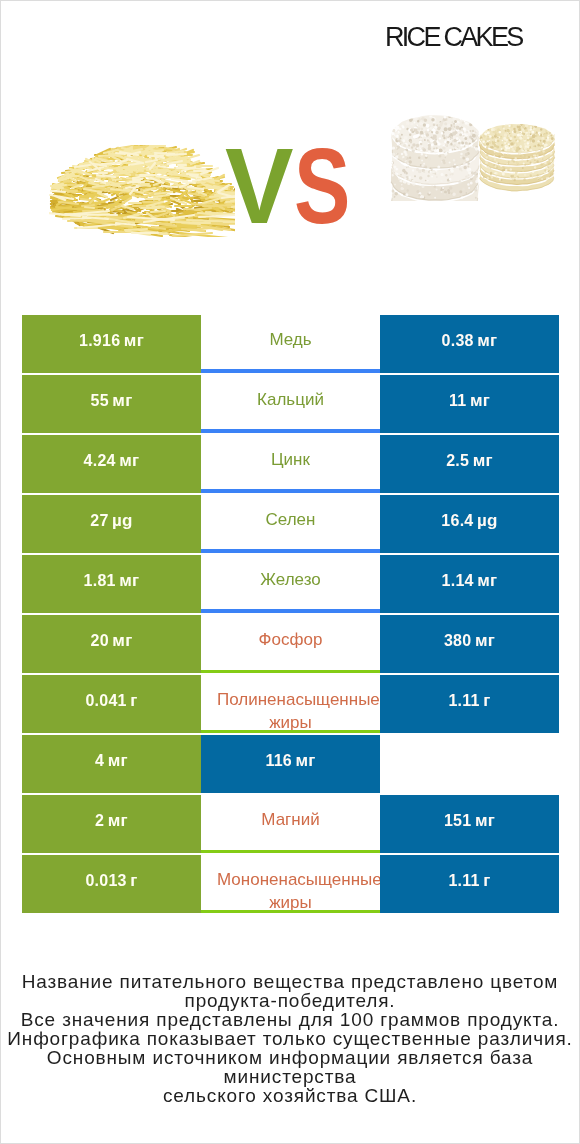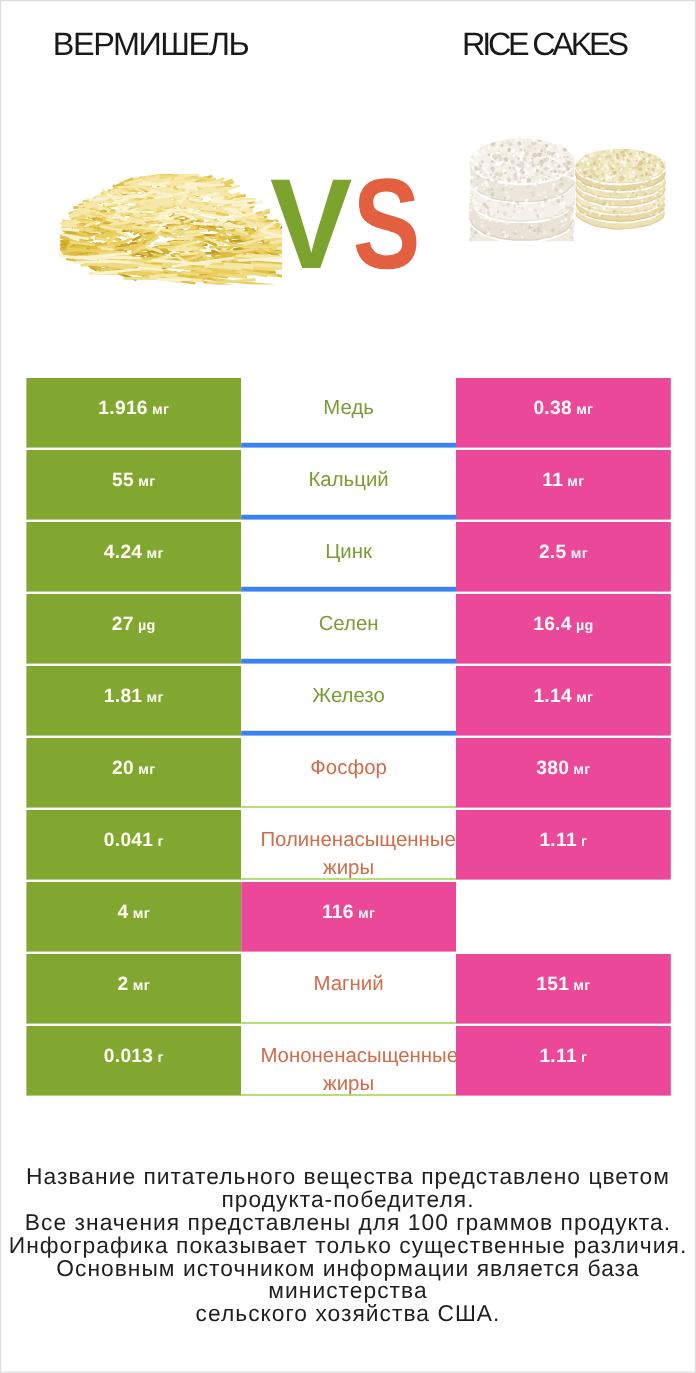--- a/index.html
+++ b/index.html
@@ -38,47 +38,46 @@
   
   .table{position:absolute;left:21px;top:314px;width:537px;}
   .row{display:flex;height:58px;margin-bottom:2px;}
   .row:last-child{margin-bottom:0;}
   .cell{
     width:179px;height:58px;box-sizing:border-box;
     display:flex;align-items:center;justify-content:center;
     font-size:16px;font-weight:700;text-align:center;
     letter-spacing:.25px;
   }
-  .cell .unit{font-size:12px;margin-left:3.5px;}
+  .cell .unit{font-size:17px;margin-left:3.5px;}
   .cell.left,.cell.right{padding-bottom:6px;}
   .cell.left{background:#82a731;color:#fffef2;}
-  .cell.right{background:#ec4899;color:#fffaf5;}
+  .cell.right{background:#0369a1;color:#fffaf5;}
   .cell.mid{
     background:#fff;padding:0 16px;line-height:23px;overflow:hidden;
     font-weight:400;font-size:17px;letter-spacing:0;
     display:block;text-align:center;
   }
   .cell.mid > span{display:block;padding-top:13px;}
   .cell.mid.green{color:#7b9c35;border-bottom:4px solid #3b82f6;}
-  .cell.mid.orange{color:#d06c49;border-bottom:1px solid #84cc16;}
+  .cell.mid.orange{color:#d06c49;border-bottom:3px solid #84cc16;}
 
   
   .footer{
     position:absolute;left:0;top:971px;width:578px;
     text-align:center;font-size:19px;color:#1f1f1f;line-height:19px;
     letter-spacing:.85px;
   }
 </style>
 </head>
 <body>
 
 <div class="page">
 
   <div class="header">
-    <div class="title title-left">ВЕРМИШЕЛЬ</div>
     <div class="title title-right">RICE CAKES</div>
     <svg class="img-pasta" viewBox="0 0 186 92" width="186" height="92">
         <g fill="none" stroke-width="2.2" stroke-linecap="round">
           <path d="M5 50l18 -4M89 35l12 -0M48 64l14 -6M75 52l7 -4M40 63l15 5M179 54l8 -11M69 44l8 8M80 75l11 10M135 73l6 -3M18 62l10 2M143 56l16 0M127 43l11 1M146 63l16 -2M168 59l13 5M140 76l7 8M149 69l13 2M67 70l10 -6M146 72l19 -3M38 68l12 1M138 70l16 2M68 70l11 1M42 62l14 -2M23 73l9 -0M128 74l13 2M89 82l6 4M182 55l13 2M116 79l13 -7M13 65l13 5M167 66l14 -2M39 81l7 -2M60 80l7 -3M174 61l12 4M30 66l12 -10M174 59l13 -7M6 63l14 7M22 74l9 6M74 68l15 3M46 68l10 -2M150 70l8 1M39 76l10 0M5 66l12 -0M90 45l13 2M44 48l14 -1M130 60l12 8M177 59l8 4M87 85l12 0M104 60l19 -1M60 58l12 -1M11 69l18 5M34 58l14 5M111 81l7 -1M36 65l10 -1M13 71l17 -2M124 66l7 -0M14 52l9 -5M179 60l15 1M103 82l18 5M11 55l10 5M156 66l7 -1M106 72l11 1M115 51l17 0M160 69l13 -7M174 58l16 -3M81 71l7 4M29 39l11 -9M177 61l18 3M49 74l18 1M148 60l13 -1M23 69l15 -8M23 70l14 -2M177 61l6 -2M48 82l16 6M180 59l15 8M117 66l15 -0M128 64l8 3M76 67l17 6M38 62l15 1M171 63l12 -1M149 49l14 -1M132 77l7 3M170 55l6 -5M180 58l10 -1M49 81l11 -1M7 65l14 -3M28 63l10 -0M10 67l8 -4M17 66l19 -0M40 76l13 -1M23 41l7 -2M57 81l8 0M140 71l15 3M146 79l10 -4M14 51l13 -1M56 67l18 -1M71 84l19 -2M142 77l14 1M16 67l13 -9M147 67l15 -2M10 62l8 -2M149 68l18 2M124 43l6 3M96 58l9 -4M2 59l18 -5M26 76l15 5M5 60l12 4M26 63l13 2M62 42l7 1M46 81l10 0M62 55l7 -3M180 58l13 4M151 67l9 -10M167 52l10 4M44 53l7 2M4 42l13 1M19 72l14 3M80 39l7 4M157 73l8 8M73 63l12 4M6 54l13 -2M60 68l5 -5M24 71l13 -1M171 57l6 2M178 58l9 -1M39 77l19 -1M78 81l14 -4M36 48l10 2" stroke="#c09b24"></path>
           <path d="M50 58l8 2M141 53l15 -2M145 50l19 -2M175 59l11 -3M25 36l7 2M88 36l17 -1M146 41l17 -1M110 68l12 -2M99 40l11 3M24 67l14 1M164 54l20 1M156 53l15 3M138 73l14 -0M82 61l17 -4M94 68l14 -0M87 33l13 -3M159 39l13 -3M130 34l9 -0M60 34l11 -0M9 67l19 -2M84 68l11 -5M2 56l19 -3M124 78l8 -3M24 42l7 2M100 42l11 1M145 74l12 -9M3 57l18 1M140 66l9 1M147 29l10 -4M91 57l12 -2M106 37l14 3M147 66l14 -1M175 59l8 1M90 59l16 2M115 43l15 3M143 58l18 6M13 54l13 6M2 59l11 -9M11 69l13 3M90 64l12 -5M45 79l19 3M146 47l14 3M36 49l13 -6M116 83l18 -0M48 31l14 -3M157 46l10 4M170 60l13 6M139 43l18 -0M25 45l17 -4M3 61l14 2M6 49l13 0M86 75l6 -5M170 64l12 -2M108 68l9 1M4 47l10 -0M30 46l8 1M15 50l17 0M9 41l17 -1M130 67l18 -2M143 77l12 1M166 52l14 -1M124 73l9 -3M51 67l9 3M169 63l15 6M76 63l13 -1M82 25l14 6M27 42l15 7M130 70l17 1M68 37l9 5M137 49l7 7M29 67l10 -0M166 61l11 -6M7 60l9 -2M155 48l7 -2M120 79l16 -2M152 54l10 5M173 57l19 -2M104 34l9 -2M158 72l16 -6M173 53l18 -1M182 57l9 7M44 81l8 -1M171 58l9 6M167 61l8 0M93 75l11 3M78 69l9 -1M10 53l10 -0M181 58l9 4M137 69l8 -0M32 37l11 3M83 62l8 4M135 79l6 2M137 40l15 -3M125 47l11 -6M118 54l13 5M163 58l13 3M110 86l9 0M12 36l7 -0M10 41l7 -4M48 35l11 -2M132 25l7 7M15 50l10 -1M79 37l18 -1M68 50l11 -1M4 63l5 6M109 51l16 4M153 42l8 9M165 59l11 4M164 68l14 -4M47 65l9 -1M132 82l10 -9M141 82l5 -4M109 64l10 5M60 48l10 -3M177 59l14 2M159 65l12 0M8 62l18 -3M50 75l7 -8M62 34l16 -0M2 62l9 -1M3 63l8 -8M176 58l9 6M103 56l4 4M148 67l10 -0M27 70l15 5M93 37l18 3M128 51l10 2M79 44l19 -2M8 51l7 -6M2 51l11 1M43 33l17 1M157 38l18 1M18 43l12 -4M109 43l7 2M38 41l19 -1M27 78l16 4M17 63l15 -5M109 83l8 2M74 79l7 -4M177 61l13 -2M61 68l10 4M53 57l8 4M179 58l9 8M34 69l10 -0M176 61l15 -2M128 68l10 10M145 53l14 2M146 69l10 -1M169 48l11 -5M153 34l9 5M17 26l14 -2M116 11l12 -2M96 1l11 -0M82 8l7 -1M120 11l9 -0M158 38l13 3M178 51l11 0M109 6l6 -3M47 17l11 1M64 11l13 5M46 10l16 1M37 22l8 2M166 46l14 1M37 22l14 0M34 19l14 -6M77 7l6 3M25 26l7 2M89 9l12 -3M28 74l40 3M89 86l30 -2M136 75l44 7M141 79l32 -1" stroke="#d2ad2e"></path>
           <path d="M9 56l19 -1M125 76l10 3M168 66l5 -4M130 52l8 -5M102 50l11 -2M51 29l14 7M37 53l9 -7M16 50l7 6M154 66l13 -3M158 50l15 -1M182 57l18 1M176 56l8 2M98 54l10 0M99 41l10 -2M96 67l19 1M29 75l6 6M95 71l11 2M15 46l19 1M113 47l7 0M161 50l15 4M144 40l16 0M170 48l8 4M74 79l13 5M100 31l13 -6M16 46l16 0M131 56l8 -2M148 73l18 -5M137 48l14 -2M127 79l17 -7M124 84l16 2M179 56l10 -5M148 71l11 1M149 35l13 -8M76 40l10 0M80 46l9 6M67 31l13 -7M87 51l14 -6M17 52l11 -1M70 27l18 2M72 79l13 2M29 61l14 1M29 65l19 -2M173 57l14 -1M107 54l9 -1M2 53l17 -3M140 48l18 3M138 65l10 -7M29 33l13 -4M68 64l13 -3M46 31l19 2M81 47l10 0M34 59l11 1M33 24l4 -4M161 55l5 4M26 61l18 -4M98 39l17 5M151 42l9 -1M5 65l19 -1M116 51l12 3M133 83l12 -0M80 62l13 -3M95 75l6 -3M91 85l16 0M58 45l19 -1M2 63l9 2M182 59l12 -5M113 35l11 -7M68 57l10 -3M55 34l9 -3M66 70l11 2M91 49l14 9M81 76l12 1M8 64l6 4M160 57l9 -3M105 85l9 -1M21 58l14 6M155 36l14 -4M45 75l7 -2M130 32l10 -0M52 70l10 2M70 17l10 0M174 59l18 -4M4 54l9 -0M71 79l7 0M56 67l7 -1M29 58l9 4M63 50l9 -5M153 55l12 1M154 65l9 -10M43 71l11 4M19 64l14 -1M97 82l11 6M170 54l7 -3M102 66l14 4M157 57l18 -5M112 20l7 -1M40 18l5 -3M77 40l15 -3M63 39l13 -1M73 19l16 3M39 60l10 -1M89 24l8 2M83 74l17 -1M146 44l13 10M95 58l10 4M114 27l13 0M108 72l8 -3M135 67l19 -0M7 54l14 -1M96 61l11 7M35 46l13 -0M66 65l8 2M120 76l9 2M36 67l8 0M46 21l14 1M26 30l8 1M94 43l14 -0M132 53l12 0M159 36l8 1M87 22l9 2M31 38l18 3M122 45l14 3M8 62l19 -2M31 54l8 -2M77 48l13 1M126 77l7 -2M120 26l9 1M155 43l12 9M125 81l7 1M40 50l8 -3M99 13l12 10M172 58l7 -2M43 17l13 5M10 36l12 3M140 20l15 -2M94 8l10 -3M15 32l14 -2M162 37l11 -1M48 10l13 -6M174 47l9 -4M177 52l9 -2M165 40l17 -1M150 25l13 -1M148 28l10 -3M146 28l11 -3M183 62l10 -1M35 19l10 -3M76 5l8 -3M21 23l16 -0M37 20l10 -5M42 14l8 -1M115 9l9 2M104 2l11 1M114 7l10 -4M116 11l9 -2M88 9l10 0M5 43l6 2M131 16l13 5M37 16l16 2M83 5l11 -5M116 5l11 -3M62 6l7 -3M149 30l12 5M62 12l14 1M57 9l15 -1M50 10l14 -4M52 11l14 -4M13 28l9 -1M33 79l36 5M164 69l33 1M175 59l39 2M84 74l29 -2M110 73l38 -6M88 87l25 4M152 80l46 7M94 76l53 -6M121 90l43 6M4 67l42 -6M80 85l21 3M148 77l26 4M134 76l29 3M67 75l51 -7M31 76l46 2M32 80l24 2M135 85l16 -3M99 75l43 5M7 71l52 7M144 72l44 3M31 76l50 -2M119 78l35 -0M94 82l41 7M106 75l53 -6M9 69l36 -3M60 82l39 2M87 86l46 -1M126 78l18 -3" stroke="#dfbf42"></path>
           <path d="M31 53l8 -0M126 33l7 0M123 78l7 -3M13 47l9 4M87 20l17 -1M129 34l12 0M78 19l9 3M72 53l10 -2M125 76l13 0M165 41l19 1M173 56l11 -8M39 72l19 -3M36 68l10 0M42 46l19 -5M41 20l10 -6M58 63l17 -5M153 51l10 0M130 53l14 6M91 10l7 -6M93 10l10 1M65 56l11 7M60 60l11 -1M10 54l15 4M75 26l12 0M157 60l16 7M179 57l9 -4M30 72l16 2M109 83l16 -2M31 51l18 -1M95 59l16 0M50 32l10 0M63 23l17 2M37 27l17 -1M178 54l16 -3M41 56l7 -5M121 8l12 0M63 21l18 -0M45 32l14 -1M17 46l14 1M74 12l7 -8M4 44l8 -2M37 36l8 3M80 83l9 1M183 57l10 -4M73 42l7 4M74 54l8 -1M182 56l8 -1M75 80l9 -1M30 34l17 -1M181 56l8 -4M62 47l16 -0M110 54l14 1M180 54l7 0M171 51l12 -7M146 36l13 -4M132 28l10 2M88 77l11 -1M135 48l5 4M104 64l16 -7M42 30l15 1M77 34l12 -3M41 51l12 6M119 43l12 -5M152 50l7 -2M93 76l10 -2M91 26l5 8M161 49l7 6M66 45l4 5M16 39l9 -9M116 25l7 2M110 79l8 -2M34 48l14 -4M16 38l16 6M44 61l9 -4M106 30l14 9M101 51l12 -7M21 38l8 2M52 34l17 -2M39 49l12 2M104 60l12 -6M94 82l14 2M53 57l7 -3M81 31l17 -6M106 52l11 -4M166 45l8 -1M151 70l7 0M126 61l16 0M178 53l16 -2M98 64l17 -3M139 22l10 2M22 50l4 4M16 45l12 0M152 53l15 0M41 46l12 5M13 35l10 0M125 18l9 -2M34 43l4 -5M111 45l5 4M49 45l18 -0M61 65l9 -10M144 44l12 -1M132 52l8 -9M106 55l16 7M38 26l8 7M69 53l12 -3M120 32l11 -1M168 47l8 4M129 78l14 -5M68 35l16 -0M113 62l10 8M158 36l17 -4M60 83l16 -1M76 82l11 0M73 25l12 9M42 58l13 -1M118 71l10 -1M79 67l11 2M36 52l18 -2M97 20l16 -2M150 38l19 2M76 28l11 6M23 26l7 -6M178 55l15 -4M62 44l8 2M169 63l19 3M56 14l15 -0M90 47l9 1M112 60l9 -2M44 47l12 5M160 42l5 -5M150 41l10 -3M129 74l10 1M65 83l9 1M8 60l9 -6M83 34l11 -10M90 9l9 4M81 2l11 -3M8 40l7 -3M158 39l11 4M127 10l16 0M64 11l12 1M61 10l16 3M126 14l12 -4M132 10l12 -5M116 5l6 -2M46 13l11 0M67 8l9 0M69 5l15 4M4 39l16 4M147 27l13 4M154 35l16 -1M77 4l8 -1M132 13l7 2M21 23l14 1M101 8l11 2M139 22l12 -4M81 7l16 -2M83 3l8 1M165 43l9 1M117 4l11 4M19 30l9 1M180 60l7 -2M183 57l8 -1M160 40l8 -4M59 6l16 -0M63 11l14 0M131 10l14 -3M113 10l13 -3M35 18l12 -3M80 4l11 2M137 15l7 3M130 15l14 3M33 20l12 -5M111 5l9 -0M80 6l12 6M9 33l12 -4M5 43l13 1M42 18l8 2M131 16l10 5M167 44l10 3M71 4l8 0M83 2l13 6M57 9l13 -2M93 9l9 -2M47 11l16 0M97 3l6 -3M15 31l16 -3M59 10l11 1M99 2l14 4M157 36l9 -3M38 74l41 3M75 70l20 2M46 73l29 -3M74 85l16 0M122 82l34 4M179 53l31 -0M70 78l39 6M178 56l48 8M128 79l16 -3M131 88l48 5M138 74l23 2M36 80l40 -5M184 56l40 -0M40 70l31 3M3 65l19 -3M25 64l35 -3M102 83l52 -5M171 50l23 1M70 86l26 1M111 83l54 -4M7 62l47 5M167 63l39 -3M38 83l33 -1M78 76l30 3M146 69l37 0M25 67l32 4M114 87l44 -7M16 71l38 -3M160 59l24 1" stroke="#e9ce5b"></path>
           <path d="M107 17l12 -4M26 33l9 3M45 26l18 2M46 26l13 -3M94 27l14 -3M56 46l12 -1M110 60l9 2M91 47l19 1M98 15l7 -2M161 40l19 4M85 4l17 4M84 61l17 0M50 46l12 -3M28 35l5 -4M114 62l11 9M167 42l9 -1M37 33l12 0M94 57l19 -0M46 67l8 -2M65 25l11 -3M173 52l10 -1M180 56l5 7M82 50l12 2M62 43l15 -5M135 64l17 1M89 19l12 -5M146 65l16 -2M47 42l9 -9M135 28l19 0M74 58l8 -5M15 37l7 -1M43 74l15 -7M183 57l18 2M131 39l7 3M14 40l16 -0M176 58l7 2M109 62l12 4M178 56l11 -2M36 20l16 5M155 59l7 -1M14 46l14 -0M70 43l7 -1M92 45l15 -1M39 23l8 -1M60 36l10 2M67 25l11 2M117 10l13 -6M103 73l15 -5M96 52l9 -4M90 27l13 -10M153 68l11 2M157 54l14 -5M51 15l10 -4M19 47l8 -1M87 75l14 0M121 16l19 -2M133 25l7 -2M139 48l16 3M33 61l12 -1M67 18l8 -2M93 52l7 -2M83 13l7 -3M138 26l19 -2M31 20l8 -3M170 54l11 1M90 77l14 1M167 48l13 1M46 38l19 1M100 50l12 1M146 49l6 -4M110 79l12 -0M104 15l13 1M36 16l8 -0M123 16l9 2M12 43l14 5M50 32l17 -1M77 38l8 -3M60 34l19 1M161 52l7 -6M22 24l11 6M72 48l9 -3M140 72l13 -5M179 56l8 -3M68 44l17 5M123 75l17 2M86 26l13 4M32 54l8 1M149 41l8 -2M162 53l13 -1M44 21l12 -0M106 50l7 1M91 19l5 -5M162 57l13 7M110 27l8 2M149 34l15 7M71 3l13 -2M97 44l14 -1M5 43l14 -8M41 58l6 -6M104 49l8 4M73 42l10 -2M146 71l10 1M108 13l15 -3M53 21l11 1M143 59l11 1M63 65l9 -5M103 82l13 2M133 19l14 8M172 56l14 -9M69 3l9 3M86 5l12 -1M128 16l8 3M3 45l7 -3M13 32l14 0M74 8l12 -2M113 8l11 5M165 39l14 4M162 37l13 -7M110 6l6 3M91 2l14 -2M159 33l10 2M126 8l11 -4M91 3l7 2M60 11l16 -1M119 7l7 3M145 27l13 3M83 2l16 0M40 17l10 -3M94 8l10 4M96 8l14 -4M101 3l15 1M120 7l17 0M160 39l12 -1M167 45l13 -3M150 30l9 1M63 4l8 1M41 15l9 3M135 20l15 3M76 5l14 -2M139 22l13 2M51 12l12 6M93 2l15 -2M147 22l12 4M116 3l14 2M16 33l10 -2M66 28l16 -2M79 29l8 -1M100 25l19 -4M92 17l18 -1M52 20l13 -4M100 26l9 9M85 21l11 5M143 28l11 -2M72 33l9 2M65 30l20 -0M165 49l10 4M73 13l8 4M175 54l12 -2M128 20l18 -2M125 41l8 2M113 24l19 1M124 30l15 1M122 10l12 -0M142 30l9 1M62 28l9 -4M36 43l19 -0M121 30l10 -6M116 13l8 -0M158 41l13 3M48 76l45 1M178 47l54 -5M97 74l30 2M34 66l17 -1M55 87l27 0M124 91l39 -3M152 81l29 4M92 87l28 2M60 75l29 -5M154 61l52 -1M157 78l48 1M179 62l39 2M139 85l24 -2M18 70l36 -4M109 79l17 2M58 72l32 1M19 76l49 -2M161 74l53 5M144 77l35 3M133 84l22 2M15 73l18 -2M149 81l24 4M22 72l37 1M33 75l50 7M183 50l24 0M10 57l19 2M101 77l26 4" stroke="#f0da80"></path>
           <path d="M110 33l7 -6M73 27l9 -3M150 36l9 6M155 35l15 1M170 47l13 4M168 48l10 -5M93 39l7 -0M37 18l14 1M121 29l10 1M150 48l5 -5M75 44l19 4M154 58l15 -4M5 40l9 -1M80 58l12 0M67 39l14 -2M84 71l9 -2M56 23l17 1M120 8l14 -2M99 4l13 3M105 52l15 -2M92 63l18 0M85 16l17 -2M178 52l14 -4M105 40l10 -4M84 21l10 2M102 67l14 -1M53 24l6 -3M145 38l11 -1M75 73l14 -4M72 20l5 -4M135 42l4 -4M130 30l16 3M74 26l15 -4M105 25l14 0M49 48l9 4M50 11l19 -1M23 31l7 0M98 68l9 6M97 54l14 -0M84 39l17 2M133 28l17 1M118 9l10 -1M140 28l10 -2M63 33l6 -2M4 41l6 4M133 24l12 -0M85 14l13 3M146 37l5 -6M48 32l19 -1M106 49l17 -2M95 46l11 -3M100 16l18 5M10 34l9 -5M129 23l8 -2M83 6l17 1M126 39l16 6M92 8l15 -7M94 14l12 7M44 14l7 3M122 53l15 6M98 25l16 3M171 53l10 -2M73 61l11 3M62 44l18 2M173 47l17 1M31 19l9 -1M161 52l14 -1M117 26l11 2M115 21l6 -3M36 62l9 1M82 15l14 -1M98 61l16 -4M123 14l9 -1M79 6l8 5M69 23l12 7M103 61l12 1M113 35l15 3M42 19l12 0M60 8l9 3M115 9l9 4M183 62l7 -1M153 30l11 4M36 20l10 -5M93 7l8 2M12 35l13 -5M84 7l10 2M101 1l15 0M29 25l13 -6M168 46l8 -2M6 41l7 -2M83 6l10 -2M6 43l8 0M2 41l8 1M73 3l8 2M153 28l8 2M10 36l7 -2M37 14l11 6M27 25l7 -2M3 43l14 -3M72 8l11 -6M47 13l16 4M136 14l14 -4M131 13l11 5M142 19l8 -3M127 10l7 -2M165 41l13 3M98 7l16 -2M146 21l17 0M24 21l12 2M102 6l14 2M123 10l12 4M158 40l12 4M17 27l13 -2M31 20l11 4M21 24l12 4M65 10l11 3M169 49l12 1M67 5l14 3M123 13l13 4M172 46l12 4M18 31l9 5M73 7l10 -3M64 8l11 5M26 24l7 3M60 10l10 5M20 30l13 -6M97 4l11 -6M108 2l7 -4M30 26l12 4M55 8l14 -3M88 27l8 -10M119 29l12 -5M75 13l13 -1M35 44l17 3M87 30l17 2M122 14l16 -2M49 27l8 -0M57 39l13 2M77 37l13 -3M23 43l9 -3M68 25l10 4M76 12l17 4M75 22l9 0M44 42l14 -2M43 35l8 -1M111 17l14 -5M103 27l11 -2M78 33l10 1M32 32l12 5M138 44l12 0M95 8l19 2M76 15l15 -3M116 32l14 1M77 25l17 1M179 52l9 0M167 47l8 2M98 20l10 3M102 32l8 3M112 14l19 4M166 50l19 -2M40 38l9 2M157 36l8 2M89 16l6 -6M89 8l11 1M61 37l9 3M90 38l15 -5M74 18l13 -0M148 46l9 4M183 56l14 -3M92 24l13 -1M83 20l19 -1M176 51l15 -2M126 23l12 8M66 29l17 -2M70 22l16 3M98 20l12 -1M82 18l19 1M52 38l8 0M77 12l11 2M182 56l11 -1M107 32l10 1M87 23l7 -5M107 28l14 -2M52 20l10 0M118 18l19 0M157 43l17 -0M102 18l10 -1M80 25l11 -2M130 22l11 -7M64 35l8 -1M122 77l39 1M115 75l20 -2M177 57l35 -3M168 68l30 2M76 85l22 -1M157 67l27 3M56 73l29 5M138 75l49 2M26 83l22 0M133 78l18 1M90 85l28 4M13 70l47 -1M77 86l24 4M149 68l23 2" stroke="#f6e8a8"></path>
           <path d="M80 20l13 -2M81 37l14 0M102 33l12 5M169 47l11 -7M118 10l19 -1M26 22l15 -2M145 26l17 0M71 7l18 3M67 8l9 1M141 30l11 3M129 23l7 -3M109 21l7 1M133 26l13 -4M131 42l8 -3M107 13l10 -5M152 29l17 -6M78 14l16 4M2 46l14 1M81 49l5 -6M119 19l14 -3M123 34l15 2M77 43l12 -1M54 30l12 2M144 36l18 -3M138 29l11 1M41 17l10 8M66 19l12 -4M108 31l11 2M106 8l19 1M48 30l7 1M6 51l10 4M106 10l9 3M39 26l15 -4M97 17l11 -2M173 53l14 -2M101 24l5 -6M113 41l15 1M45 19l12 2M99 11l15 0M128 23l14 0M47 34l9 4M84 33l12 -2M50 28l8 0M138 23l18 1M79 10l12 -3M139 42l15 2M91 30l16 -0M134 37l12 1M79 38l12 -2M129 20l8 0M170 48l15 4M84 35l9 -1M53 19l19 -1M95 77l50 -7M34 72l25 2M29 83l42 -4M186 51l20 -2M150 72l36 -2M-1 68l32 3M14 74l28 -1M79 72l46 3M1 50l23 4M15 70l45 -4M16 69l52 1M83 88l26 0M67 78l19 2" stroke="#fbf3d0"></path>

